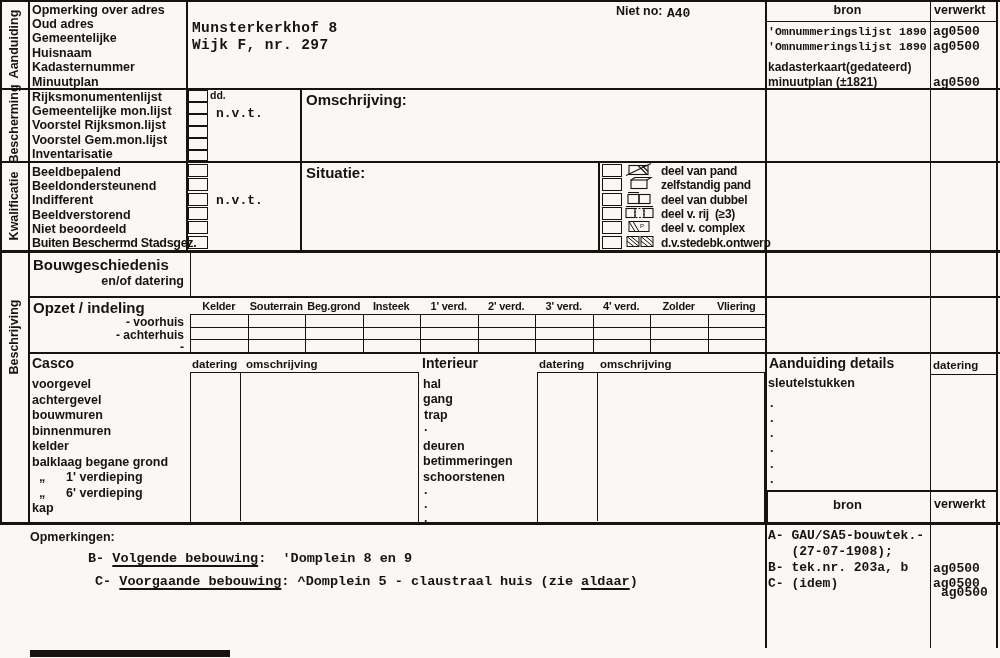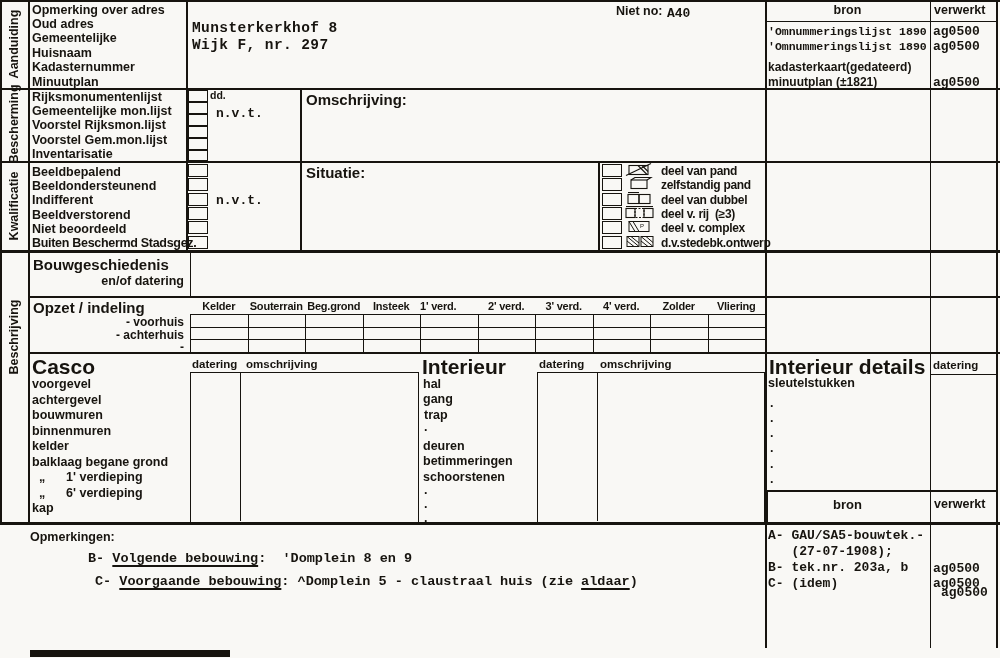--- a/index.html
+++ b/index.html
@@ -6,21 +6,21 @@
   .paper{position:relative;width:1000px;height:658px;background:#f9f8f5;overflow:hidden;color:#17140f;}
   .abs{position:absolute;}
   .ln{position:absolute;background:#17140f;}
   .sans{font-family:"Liberation Sans",sans-serif;font-weight:bold;}
   .s105{font-size:10.5px;}
   .s11{font-size:11px;letter-spacing:-0.2px;}
   .s115{font-size:11.5px;}
   .s12{font-size:12px;}
   .s125{font-size:12.5px;}
   .s15{font-size:15px;}
-  .s16{font-size:21px;}
+  .s16{font-size:14px;}
   .tight{letter-spacing:-0.3px;}
   .typed{font-family:"Liberation Mono","DejaVu Sans Mono",monospace;font-weight:bold;font-size:14.5px;letter-spacing:.4px;white-space:pre;}
   .t13{font-size:13px;letter-spacing:0;}
   .t135{font-size:13.5px;letter-spacing:0;}
   .t115{font-size:11.5px;letter-spacing:0;}
   .ul{text-decoration:underline;text-underline-offset:3px;text-decoration-thickness:1.5px;}
   .pre{white-space:pre;}
   .rot{transform:rotate(-90deg);text-align:center;}
   .cb{position:absolute;border:1.6px solid #17140f;background:transparent;}
   .box{position:absolute;border:1.4px solid #17140f;}
@@ -197,21 +197,21 @@
   <div class="abs sans s12 tight" style="left:661px;top:235.5px">d.v.stedebk.ontwerp</div>
 
   <div class="abs sans s15" style="left:33px;top:256px">Bouwgeschiedenis</div>
   <div class="abs sans s125" style="left:33px;top:274px;width:151px;text-align:right">en/of datering</div>
 
   <div class="abs sans s15" style="left:33px;top:299px">Opzet / indeling</div>
   <div class="abs sans s11" style="left:190px;top:300px;width:57.5px;text-align:center">Kelder</div>
   <div class="abs sans s11" style="left:247.5px;top:300px;width:57.5px;text-align:center">Souterrain</div>
   <div class="abs sans s11" style="left:305px;top:300px;width:57.5px;text-align:center">Beg.grond</div>
   <div class="abs sans s11" style="left:362.5px;top:300px;width:57.5px;text-align:center">Insteek</div>
-  <div class="abs sans s11" style="left:420px;top:300px;width:57.5px;text-align:left">1' verd.</div>
+  <div class="abs sans s11" style="left:420px;top:300px;width:57.5px;text-align:center">1' verd.</div>
   <div class="abs sans s11" style="left:477.5px;top:300px;width:57.5px;text-align:center">2' verd.</div>
   <div class="abs sans s11" style="left:535px;top:300px;width:57.5px;text-align:center">3' verd.</div>
   <div class="abs sans s11" style="left:592.5px;top:300px;width:57.5px;text-align:center">4' verd.</div>
   <div class="abs sans s11" style="left:650px;top:300px;width:57.5px;text-align:center">Zolder</div>
   <div class="abs sans s11" style="left:707.5px;top:300px;width:57.5px;text-align:center">Vliering</div>
 
   <div class="abs sans s12" style="left:90px;top:315px;width:94px;text-align:right">- voorhuis</div>
   <div class="abs sans s12" style="left:90px;top:327.5px;width:94px;text-align:right">- achterhuis</div>
   <div class="abs sans s12" style="left:90px;top:340px;width:94px;text-align:right">-</div>
 
@@ -275,21 +275,21 @@
   <div class="abs sans s125" style="left:423px;top:392px">gang</div>
   <div class="abs sans s125" style="left:424px;top:407.5px">trap</div>
   <div class="abs sans s125" style="left:424px;top:420px">.</div>
   <div class="abs sans s125" style="left:423px;top:438.5px">deuren</div>
   <div class="abs sans s125" style="left:423px;top:454px">betimmeringen</div>
   <div class="abs sans s125" style="left:423px;top:469.5px">schoorstenen</div>
   <div class="abs sans s125" style="left:424px;top:483px">.</div>
   <div class="abs sans s125" style="left:424px;top:497px">.</div>
   <div class="abs sans s125" style="left:424px;top:511px">.</div>
 
-  <div class="abs sans s16" style="left:769px;top:355px">Interieur details</div>
+  <div class="abs sans s16" style="left:769px;top:355px">Aanduiding details</div>
   <div class="abs sans s115" style="left:933px;top:359px">datering</div>
   <div class="abs sans s125" style="left:768px;top:376px">sleutelstukken</div>
   <div class="abs sans s125" style="left:770px;top:396px">.</div>
   <div class="abs sans s125" style="left:770px;top:411px">.</div>
   <div class="abs sans s125" style="left:770px;top:426px">.</div>
   <div class="abs sans s125" style="left:770px;top:441px">.</div>
   <div class="abs sans s125" style="left:770px;top:457px">.</div>
   <div class="abs sans s125" style="left:770px;top:472px">.</div>
 
   <div class="abs sans" style="left:765px;top:497px;width:165px;text-align:center;font-size:13px">bron</div>

